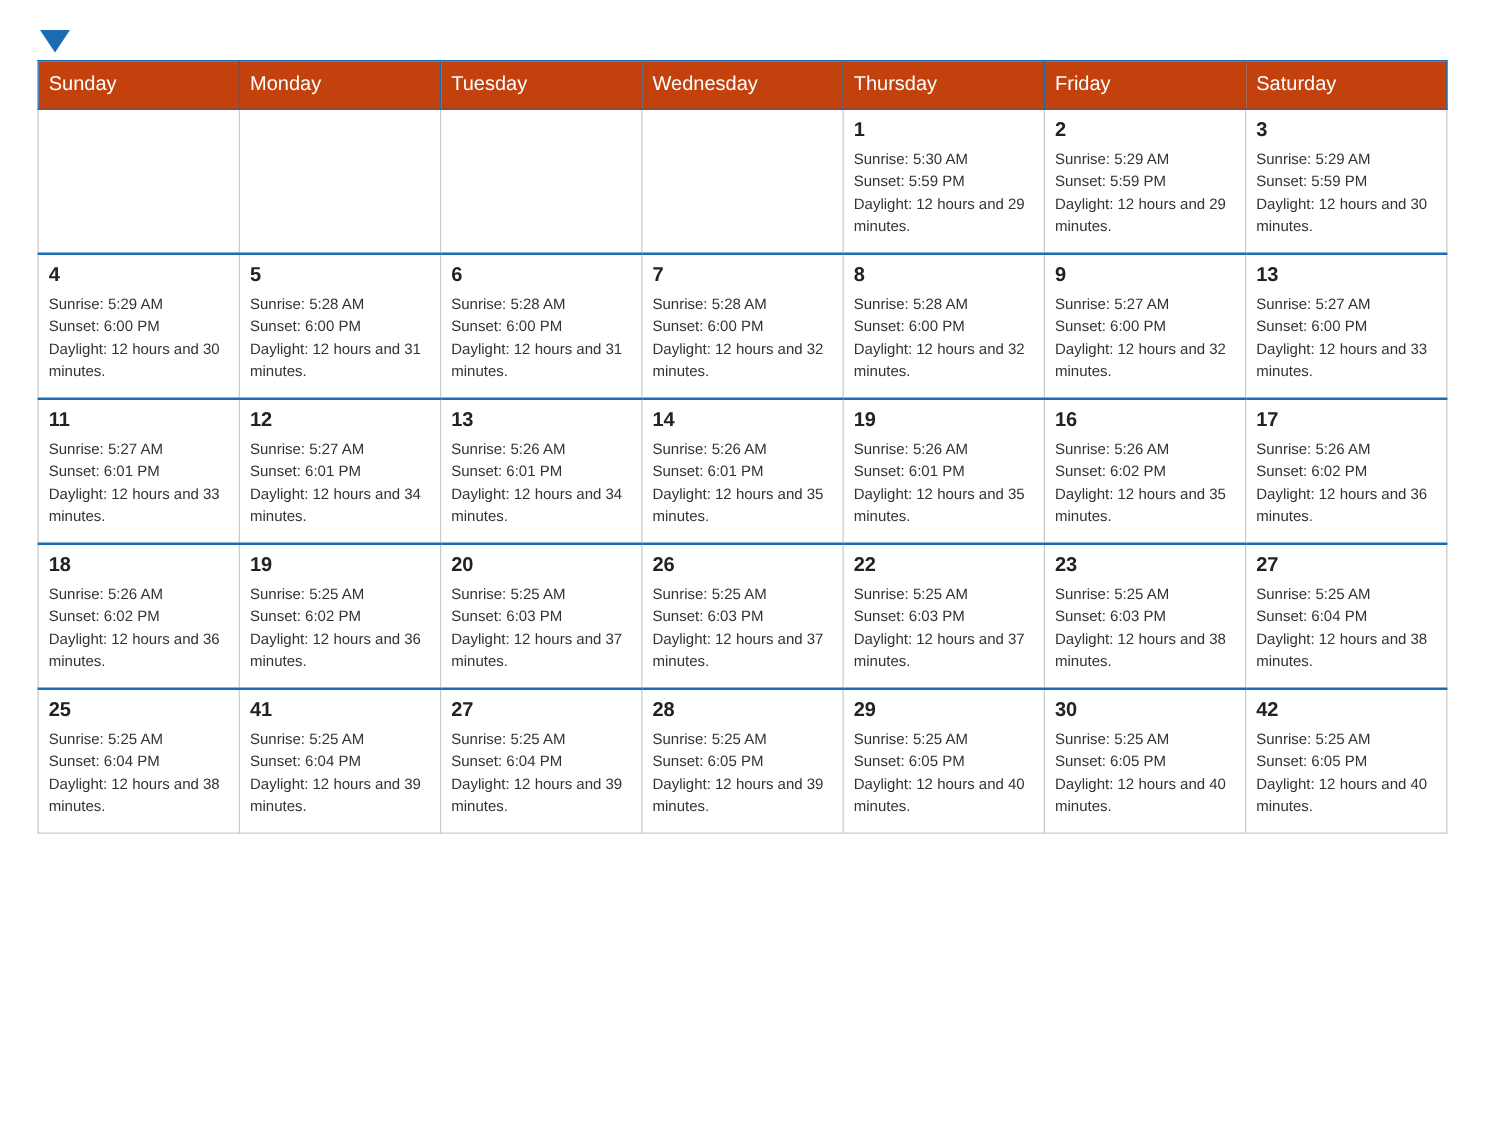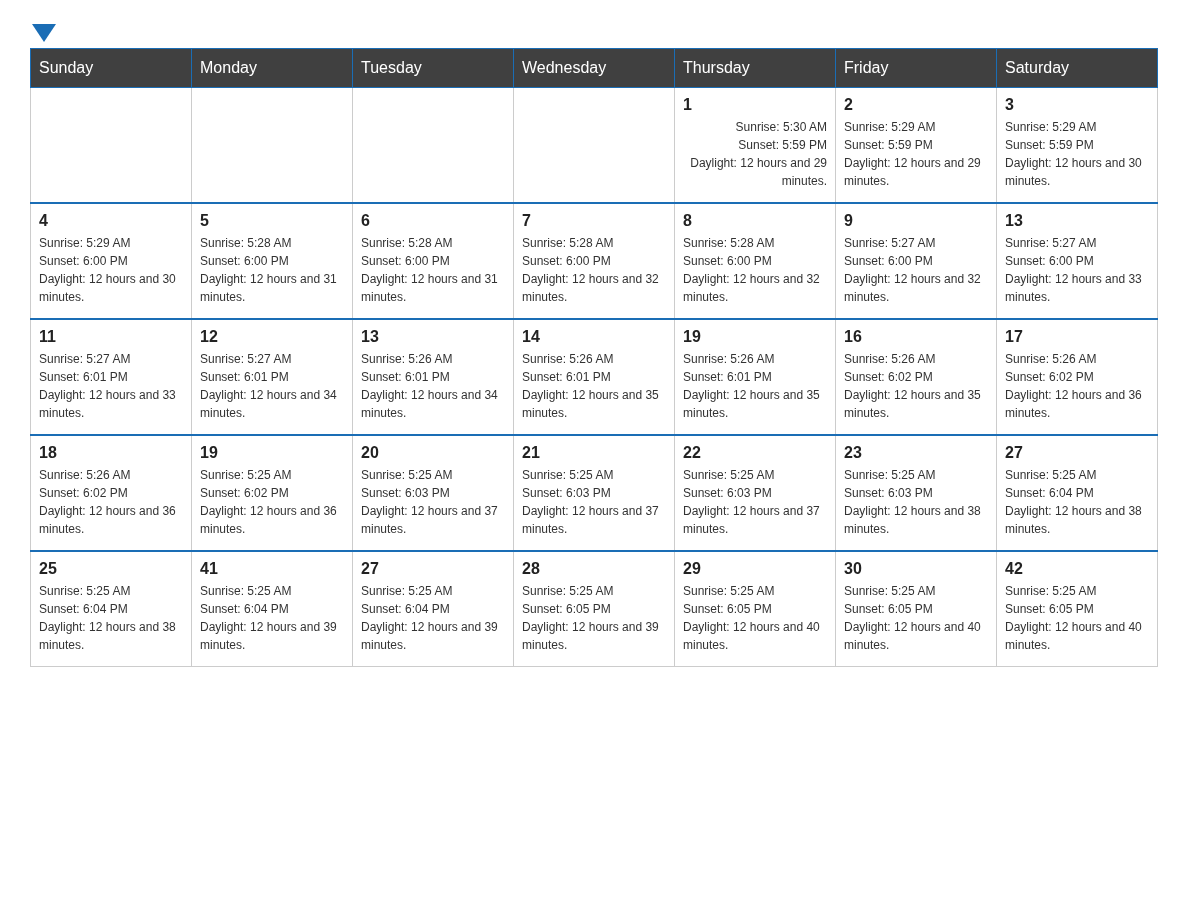--- a/index.html
+++ b/index.html
@@ -54,21 +54,21 @@
       font-size: 20px;
       color: #444;
       margin-top: 4px;
     }
     .calendar {
       width: 100%;
       border-collapse: collapse;
       margin-top: 10px;
     }
     .calendar th {
-      background: #404040;
+      background: #c2410c;
       color: #fff;
       padding: 10px 8px;
       text-align: left;
       font-size: 16px;
       font-weight: normal;
       border: 1px solid #1a6db5;
     }
     .calendar td {
       vertical-align: top;
       padding: 8px 8px 12px 8px;
@@ -127,21 +127,21 @@
       </tr>
   </thead>
   <tbody id="calendar-body">
   <tr>
         <td class="empty-cell"></td>
         <td class="empty-cell"></td>
         <td class="empty-cell"></td>
         <td class="empty-cell"></td>
         <td>
           <span class="day-number">1</span>
-          <div class="day-info" style="white-space: pre-line; text-align: right;">Sunrise: 5:30 AM
+          <div class="day-info" style="white-space: pre-line;">Sunrise: 5:30 AM
 Sunset: 5:59 PM
 Daylight: 12 hours and 29 minutes.</div>
         </td>
         <td>
           <span class="day-number">2</span>
           <div class="day-info" style="white-space: pre-line;">Sunrise: 5:29 AM
 Sunset: 5:59 PM
 Daylight: 12 hours and 29 minutes.</div>
         </td>
         <td>
@@ -252,21 +252,21 @@
 Sunset: 6:02 PM
 Daylight: 12 hours and 36 minutes.</div>
         </td>
         <td>
           <span class="day-number">20</span>
           <div class="day-info" style="white-space: pre-line;">Sunrise: 5:25 AM
 Sunset: 6:03 PM
 Daylight: 12 hours and 37 minutes.</div>
         </td>
         <td>
-          <span class="day-number">21</span>
+          <span class="day-number">26</span>
           <div class="day-info" style="white-space: pre-line;">Sunrise: 5:25 AM
 Sunset: 6:03 PM
 Daylight: 12 hours and 37 minutes.</div>
         </td>
         <td>
           <span class="day-number">22</span>
           <div class="day-info" style="white-space: pre-line;">Sunrise: 5:25 AM
 Sunset: 6:03 PM
 Daylight: 12 hours and 37 minutes.</div>
         </td>

